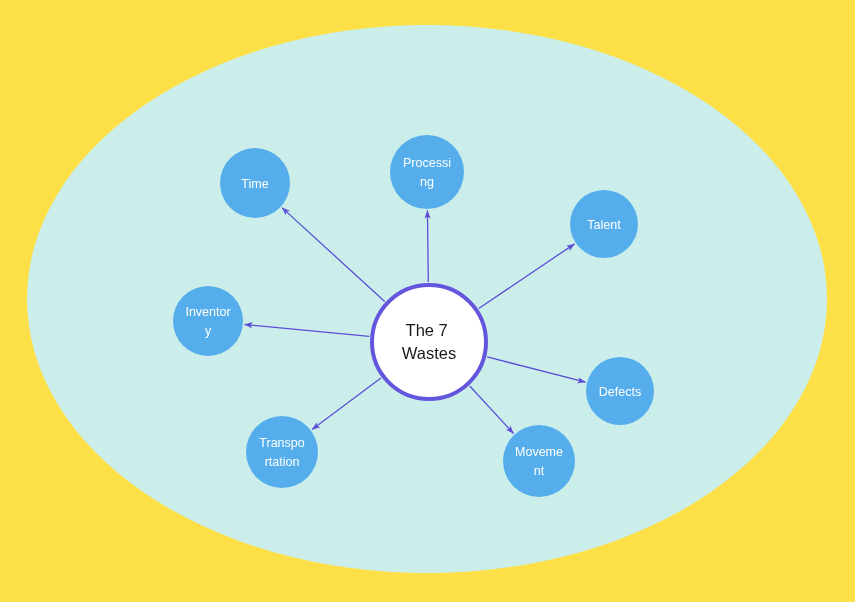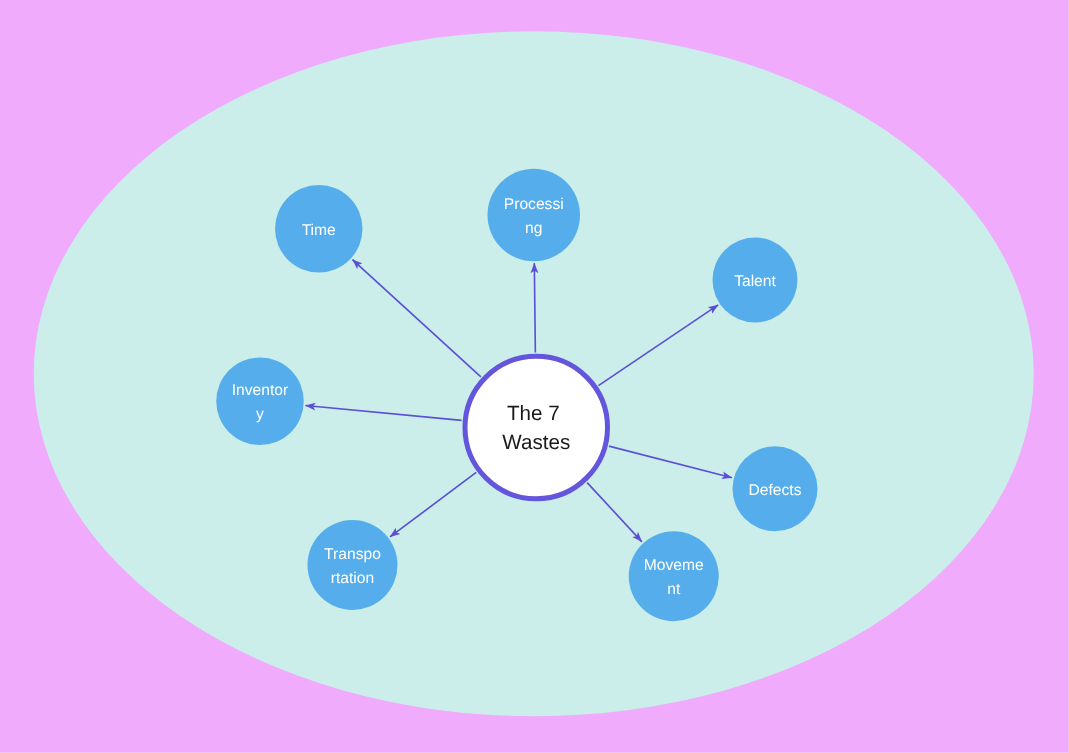--- a/index.html
+++ b/index.html
@@ -38,21 +38,21 @@
   }
   .satellite-label {
     font-family: "Liberation Sans", sans-serif;
     font-size: 12.5px;
     fill: #ffffff;
   }
 </style>
 </head>
 <body style="width: 855px; height: 602px; background: rgb(240, 240, 240);">
 
-<div id="canvas" style="width: 855px; height: 602px; background: #f0abfc;">
+<div id="canvas" style="width: 855px; height: 602px; background: #fde047;">
   <svg id="diagram-svg" viewBox="0 0 855 602">
 
     <defs>
       <marker id="arrowhead" markerWidth="7" markerHeight="7" refX="6.2" refY="3" orient="auto" markerUnits="strokeWidth">
         <path d="M0,0.6 L6.4,3 L0,5.4 L1.5,3 Z" fill="#5b4fd6"></path>
       </marker>
     </defs>
 
     <ellipse id="backdrop-ellipse" cx="427" cy="299" rx="400" ry="274" fill="#cbeeeb"></ellipse>
 

